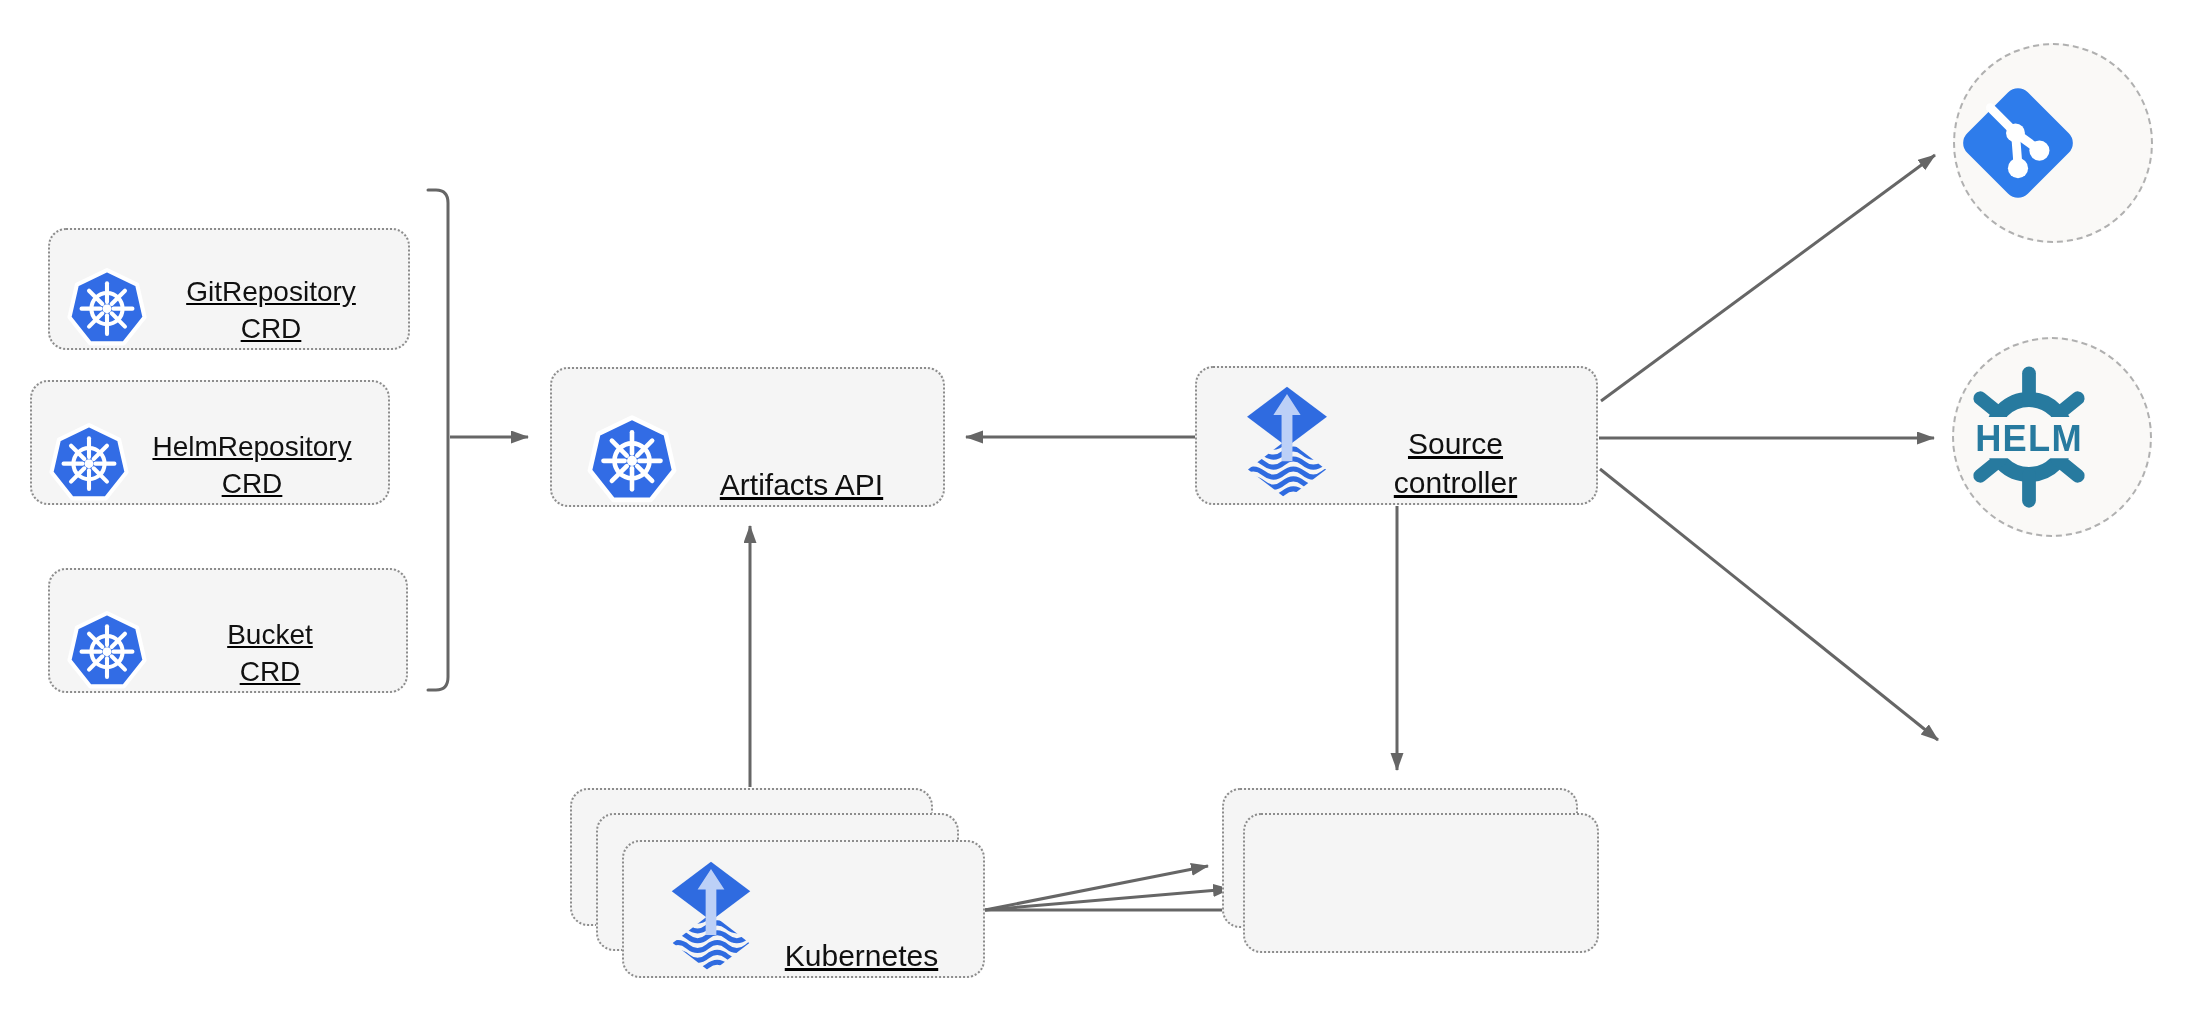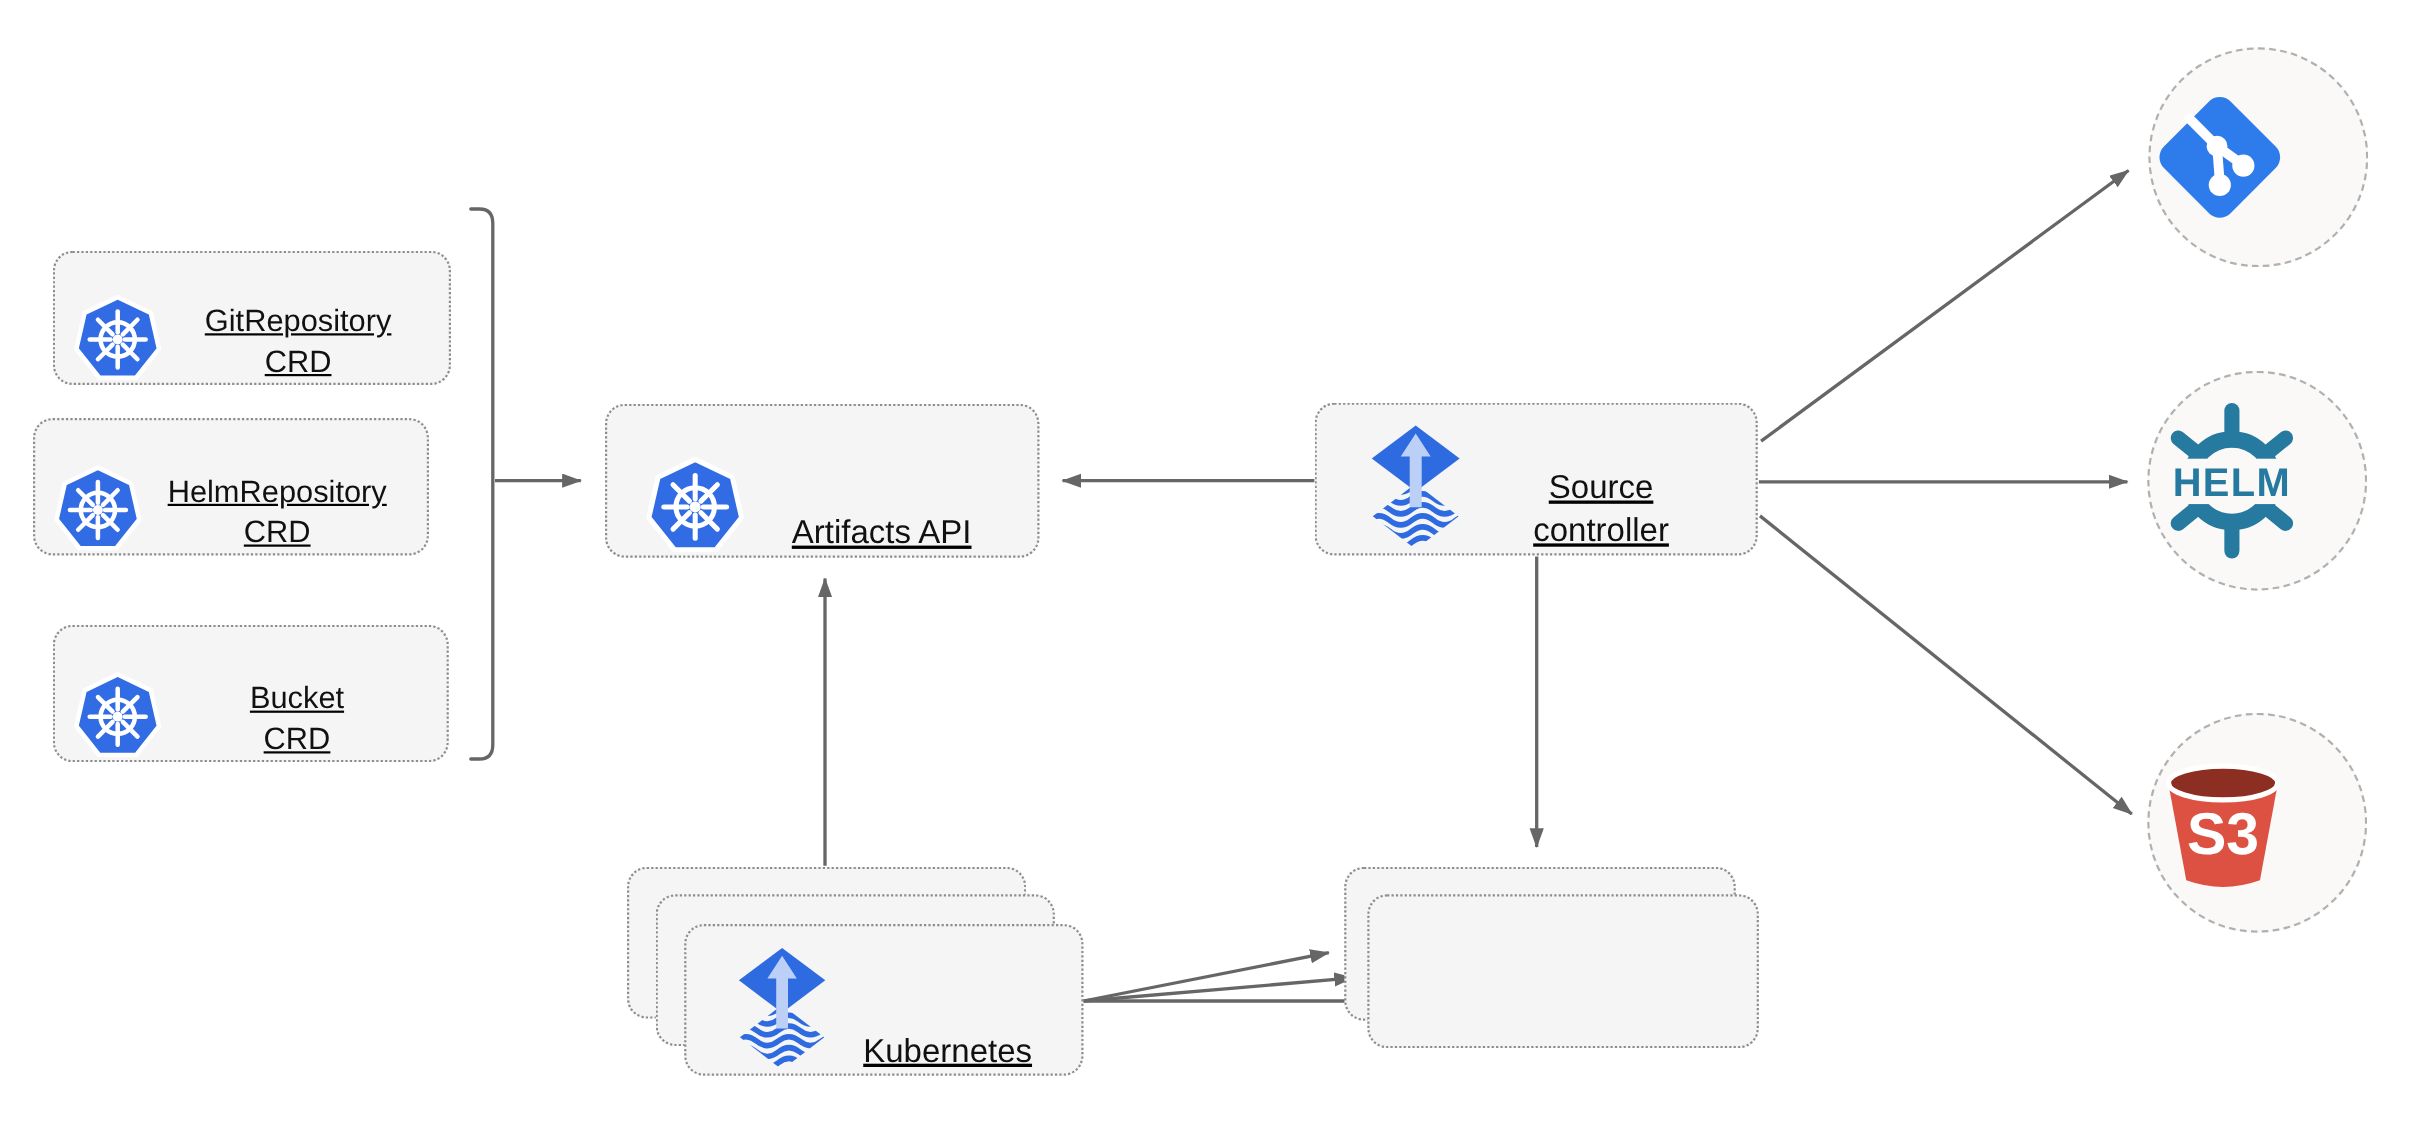--- a/index.html
+++ b/index.html
@@ -241,21 +241,14 @@
         <line x1="37" y1="42" x2="21" y2="29"></line>
         <line x1="83" y1="42" x2="99" y2="29"></line>
         <line x1="37" y1="78" x2="21" y2="91"></line>
         <line x1="83" y1="78" x2="99" y2="91"></line>
       </g>
       <rect x="6" y="44" width="108" height="33" fill="var(--circle-fill)"></rect>
       <text x="60" y="71" text-anchor="middle" font-family="Liberation Sans, sans-serif" font-weight="bold" font-size="29" letter-spacing="1" fill="var(--helm-teal)">HELM</text>
     </svg>
   </div>
 
-  <div class="endpoint" style="left:1952px;top:648px;">
-    <svg width="134" height="140" viewBox="0 0 100 104">
-      <path d="M13,26 L25,91 Q50,100 75,91 L87,26 Z" fill="var(--s3-red)"></path>
-      <ellipse cx="50" cy="25" rx="37" ry="11.5" fill="var(--s3-dark-red)" stroke="#ffffff" stroke-width="3.5"></ellipse>
-      <text x="50" y="73" text-anchor="middle" font-family="Liberation Sans, sans-serif" font-weight="bold" font-size="40" fill="#ffffff">S3</text>
-    </svg>
-  </div>
 
 </div>
 
 </body></html>

